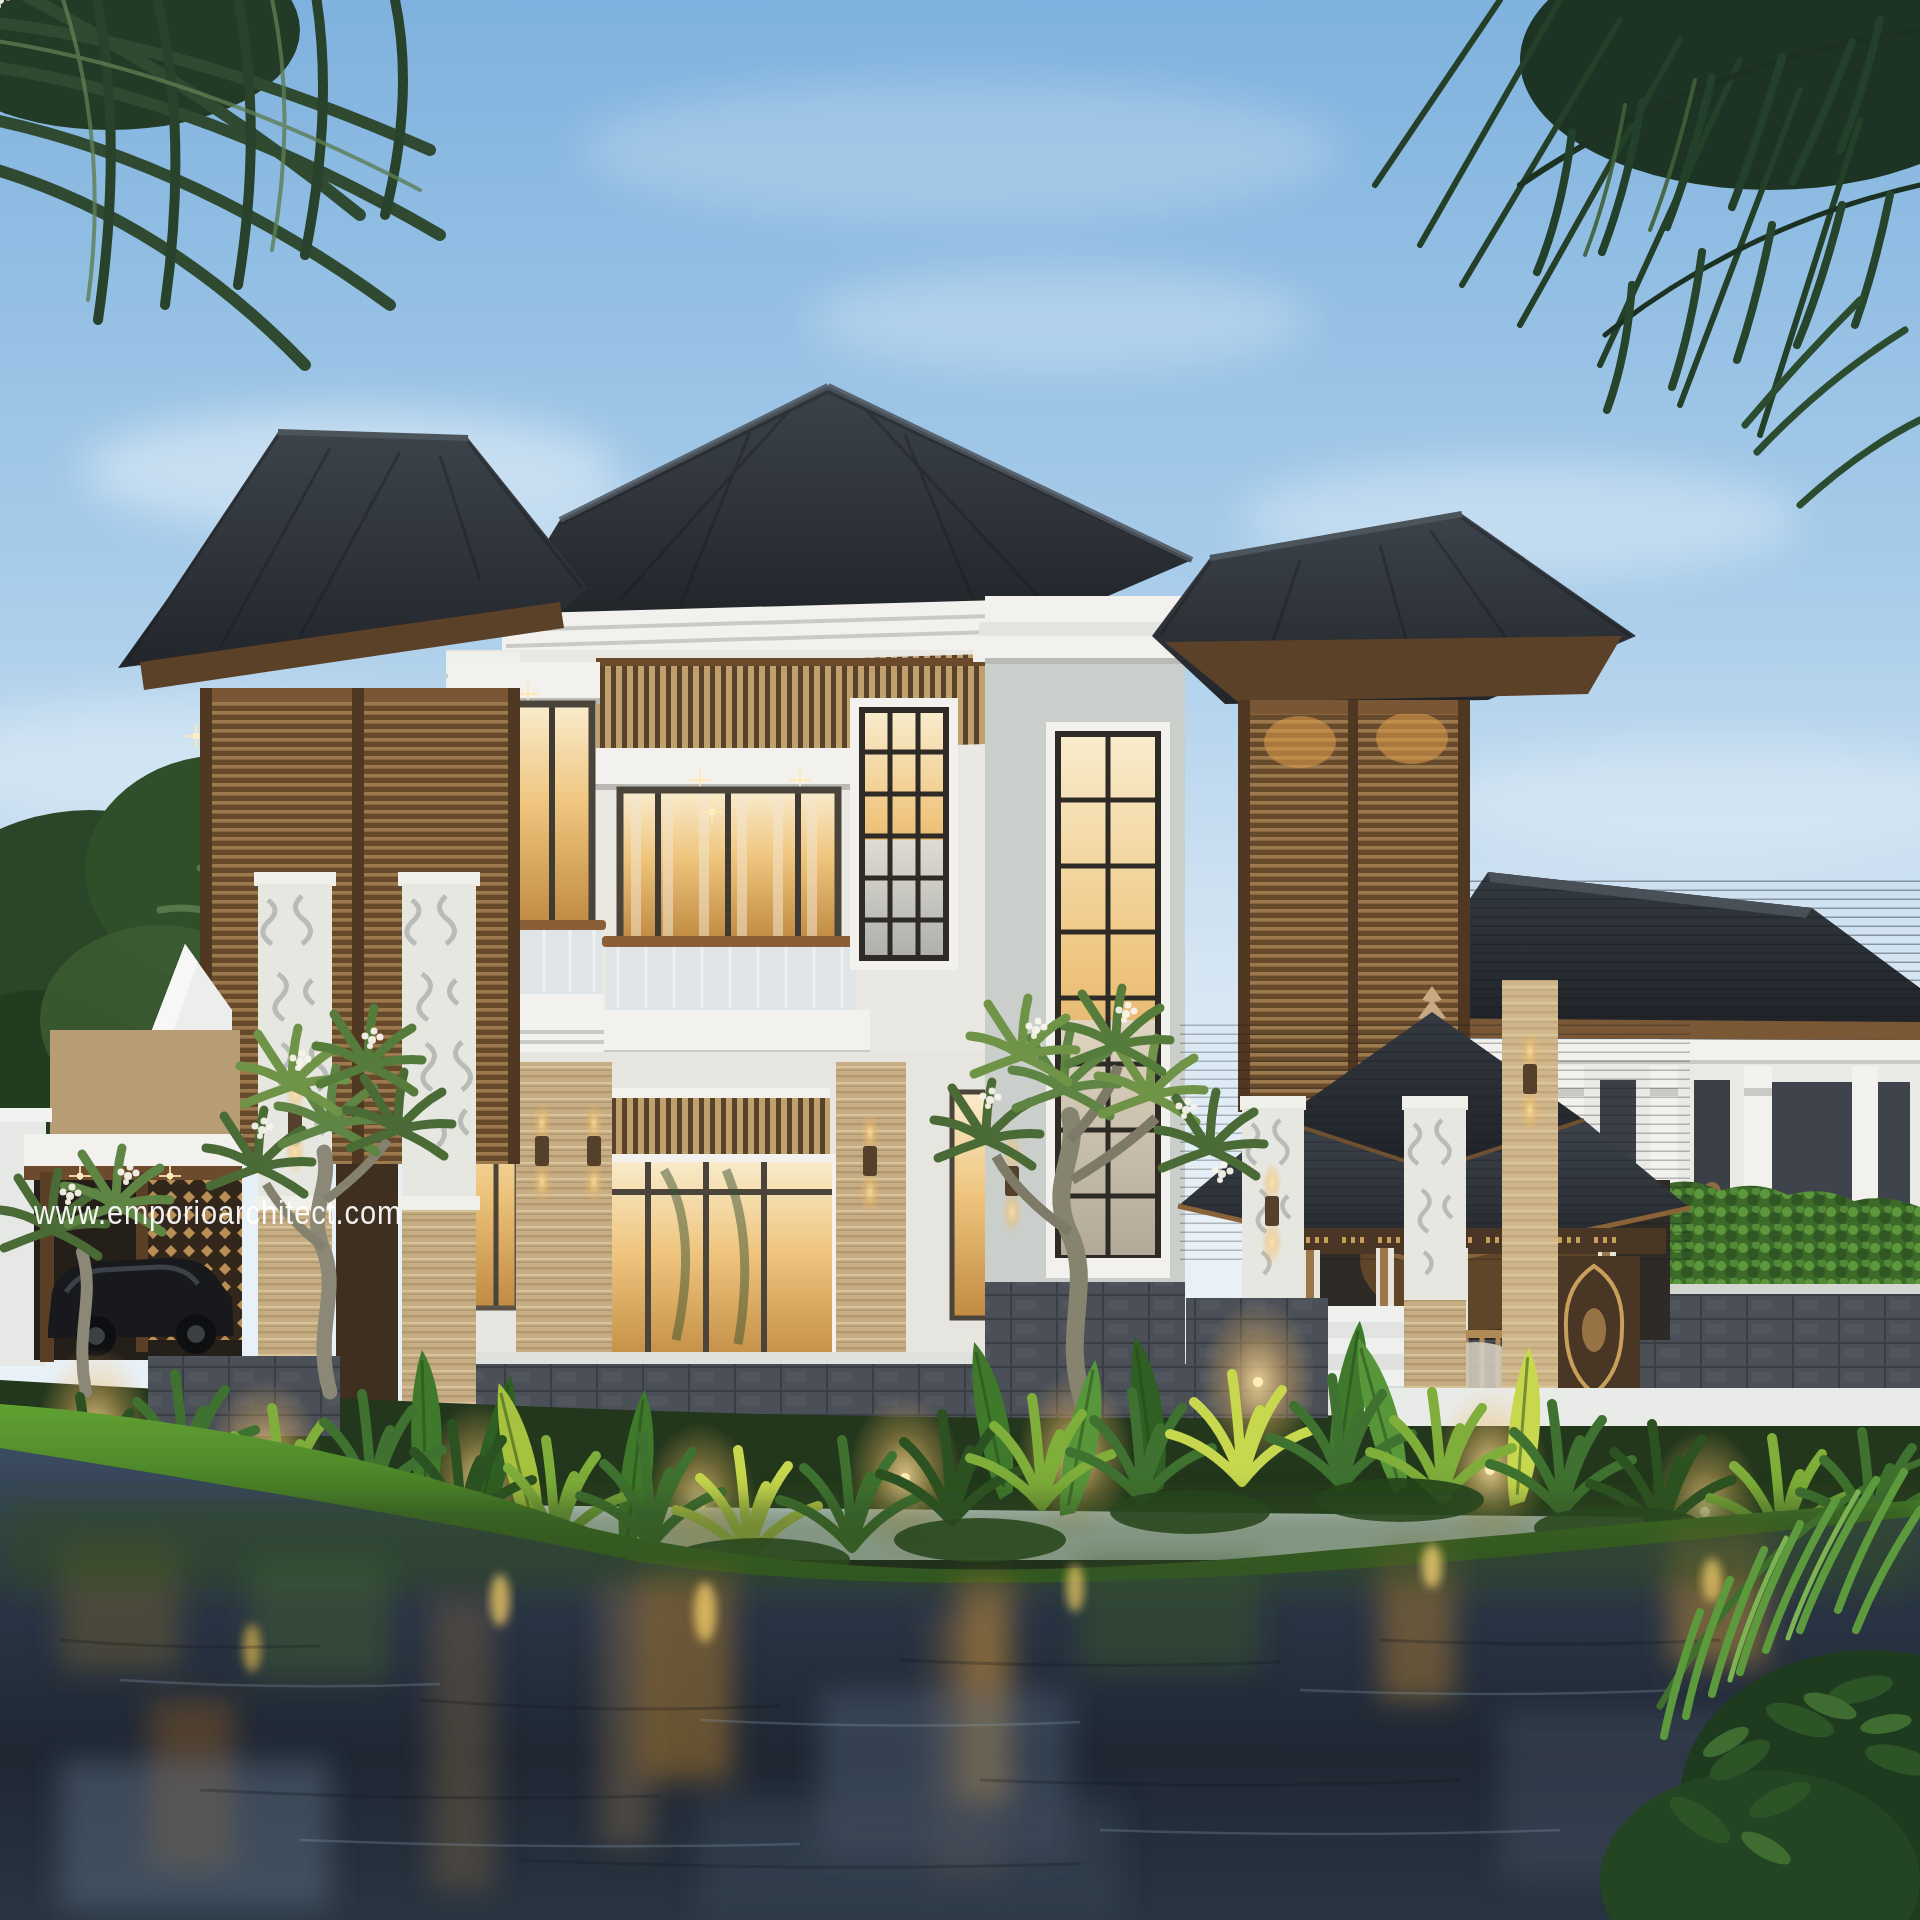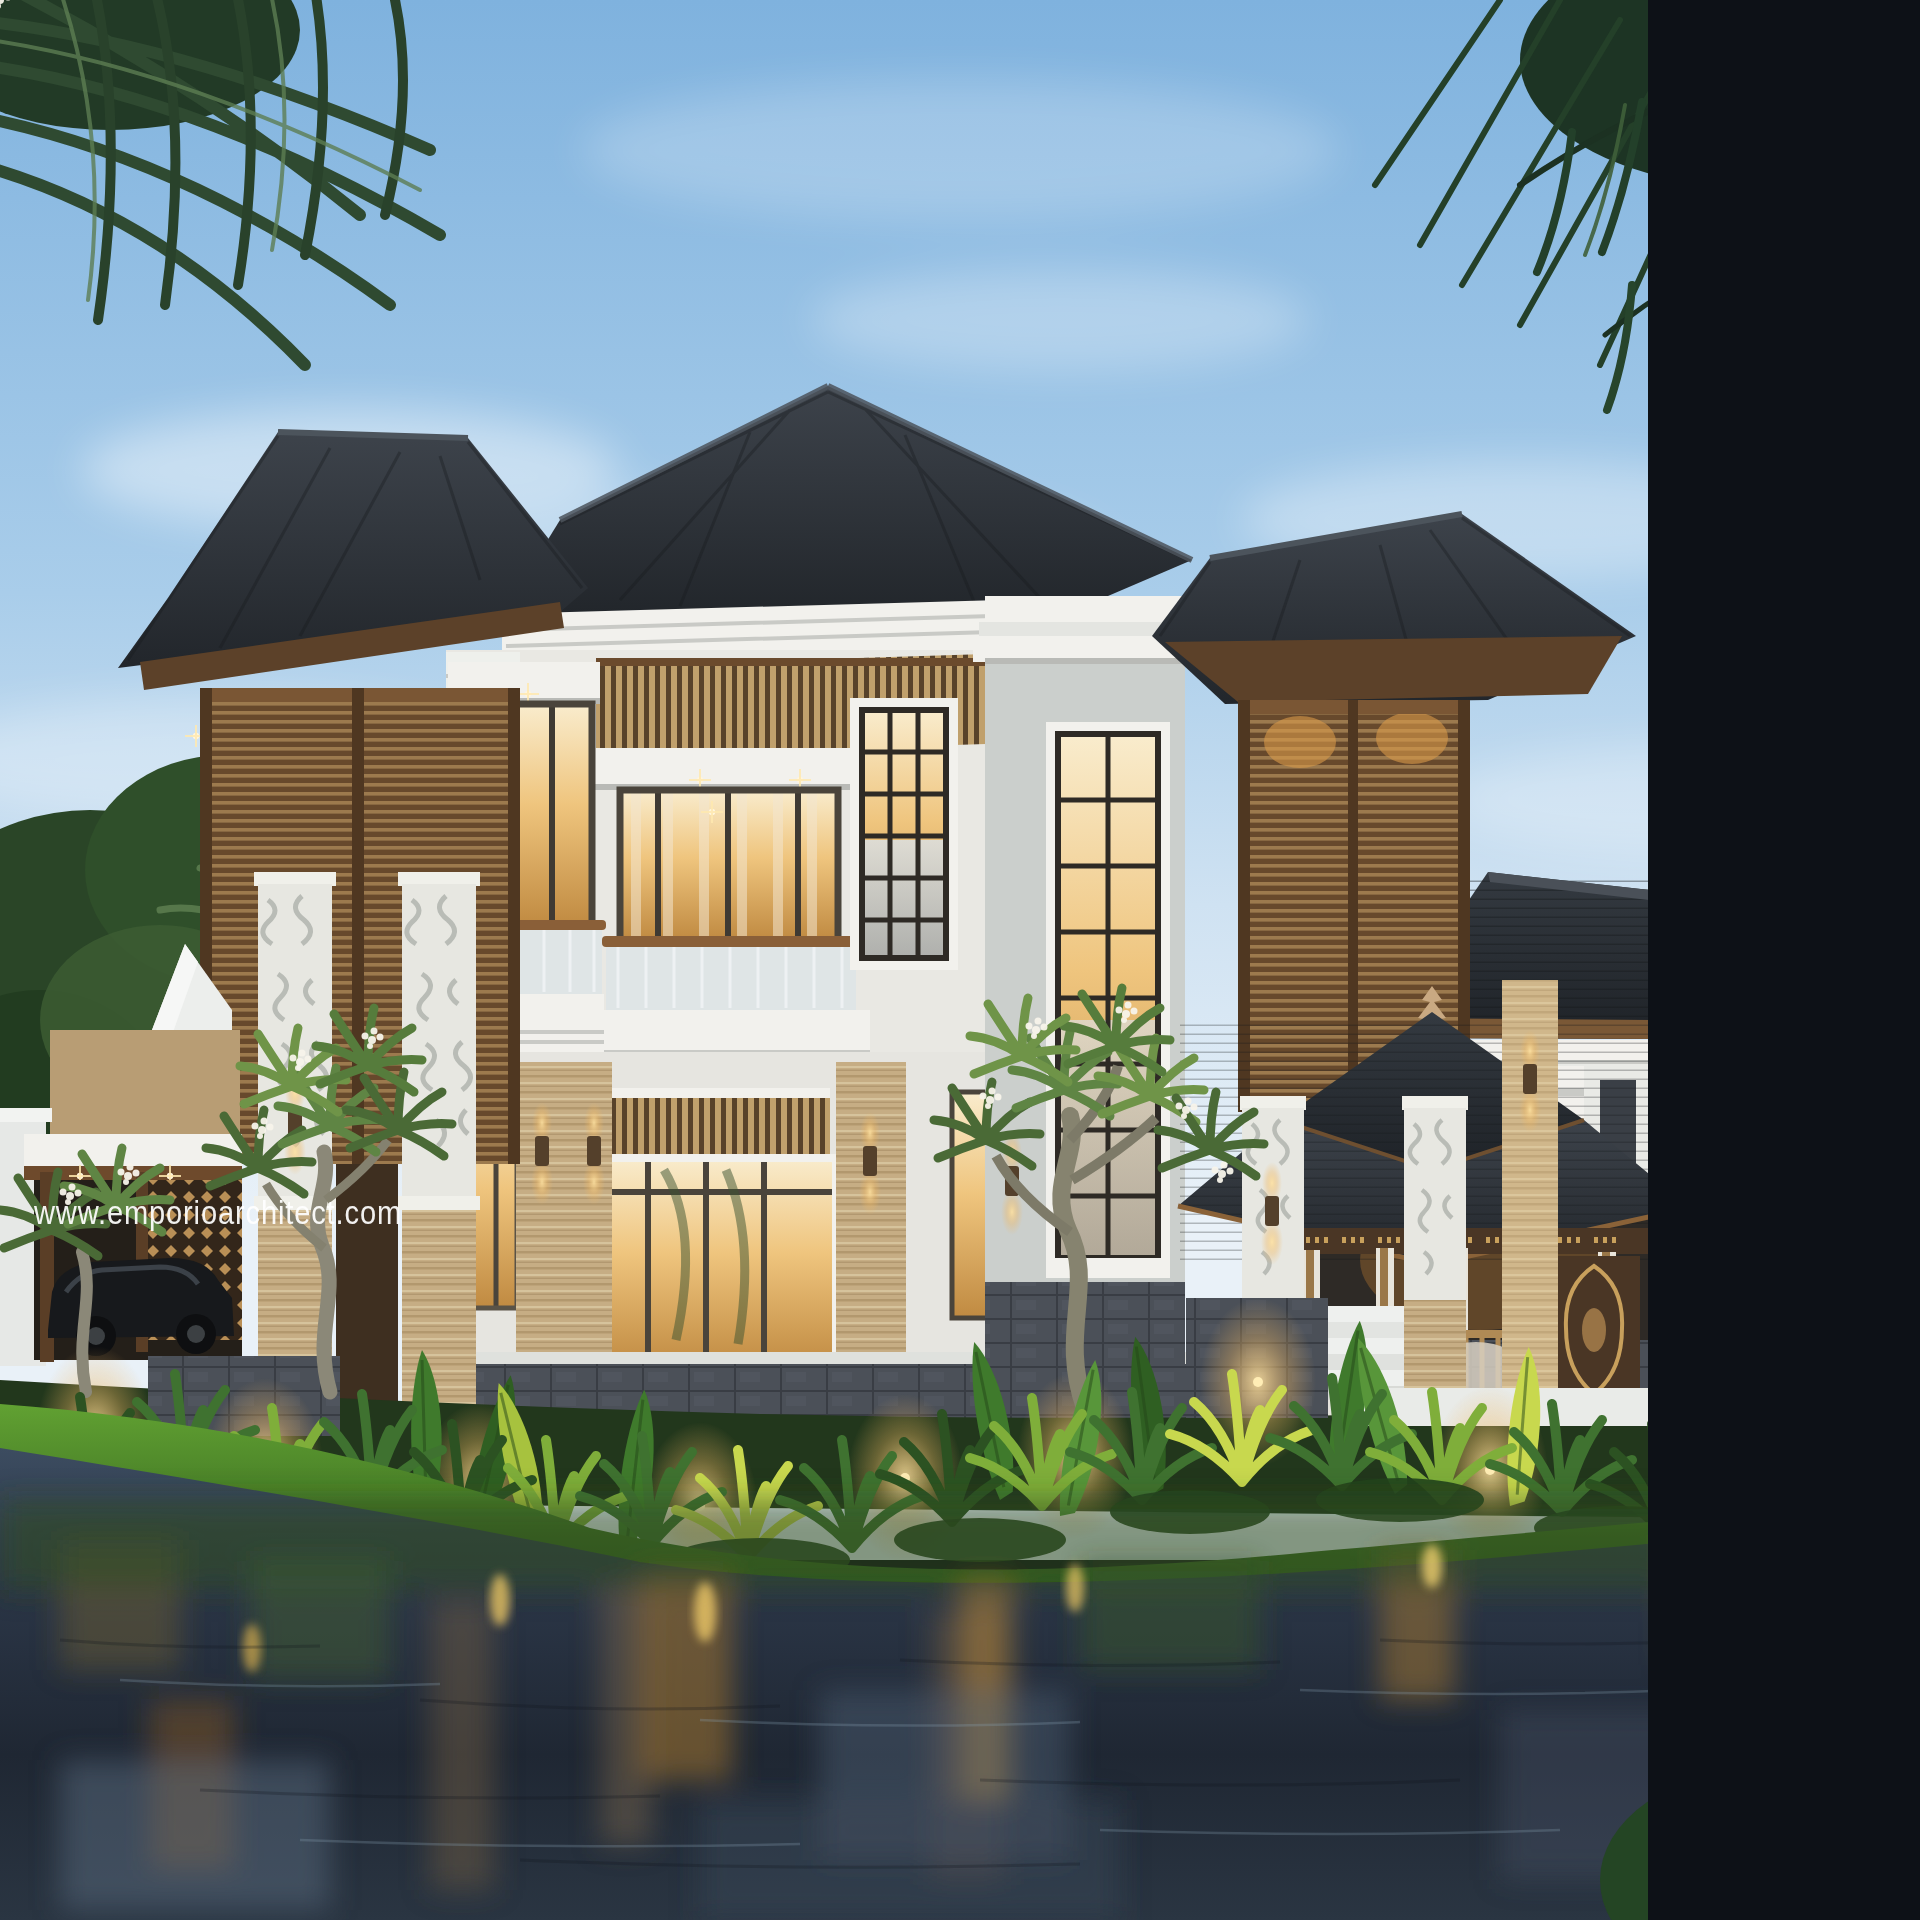--- a/index.html
+++ b/index.html
@@ -1,16 +1,16 @@
 <!DOCTYPE html>
 <html style="--sky-top: #7fb2de; --sky-mid: #a9cdea; --sky-horizon: #e9f1f8; --cloud-white: #ffffff; --palm-dark: #22391f; --palm-mid: #3a5c38; --palm-bright: #5f9a40; --foliage-dark: #2c5222; --foliage-mid: #3f7230; --foliage-lit: #7fae3a; --foliage-bright: #c8d84e; --roof-dark: #22262b; --roof-light: #3d434b; --wood-soffit: #5c4129; --wood-slat: #9c7a4e; --wood-slat-light: #c0a06c; --wood-frame: #6b4a2c; --white-wall: #f2f1ed; --white-trim-shadow: #c9cac6; --travertine: #c6ad84; --travertine-dark: #a88d63; --carved-stone: #e7e7e1; --grey-stone: #cbcfcc; --basalt-base: #4b5058; --glass-warm-top: #f9eccd; --glass-warm-deep: #c08a41; --glow-warm: #ffdf9e; --hedge-green: #57923b; --grass-light: #61a132; --grass-dark: #2f5c1d; --water-top: #3c4c60; --water-deep: #1f2733; --watermark-white: #ffffff;"><head>
 <meta charset="utf-8">
 <style>
   html,body{margin:0;padding:0;background:#0d1117;}
-  #stage{width:1648px;height:1920px;position:relative;overflow:hidden;font-family:"Liberation Sans",sans-serif;}
+  #stage{width:1920px;height:1920px;position:relative;overflow:hidden;font-family:"Liberation Sans",sans-serif;}
   svg{display:block;}
   .skyA{stop-color:var(--sky-top,#7fb2de);}
   .skyB{stop-color:var(--sky-mid,#a9cdea);}
   .skyC{stop-color:#cfe2f2;}
   .skyD{stop-color:var(--sky-horizon,#e9f1f8);}
   .watA{stop-color:var(--water-top,#3c4c60);}
   .watB{stop-color:#2b3647;}
   .watC{stop-color:var(--water-deep,#1f2733);}
   .watD{stop-color:#2a3542;}
   .roof{fill:url(#gRoof);}

